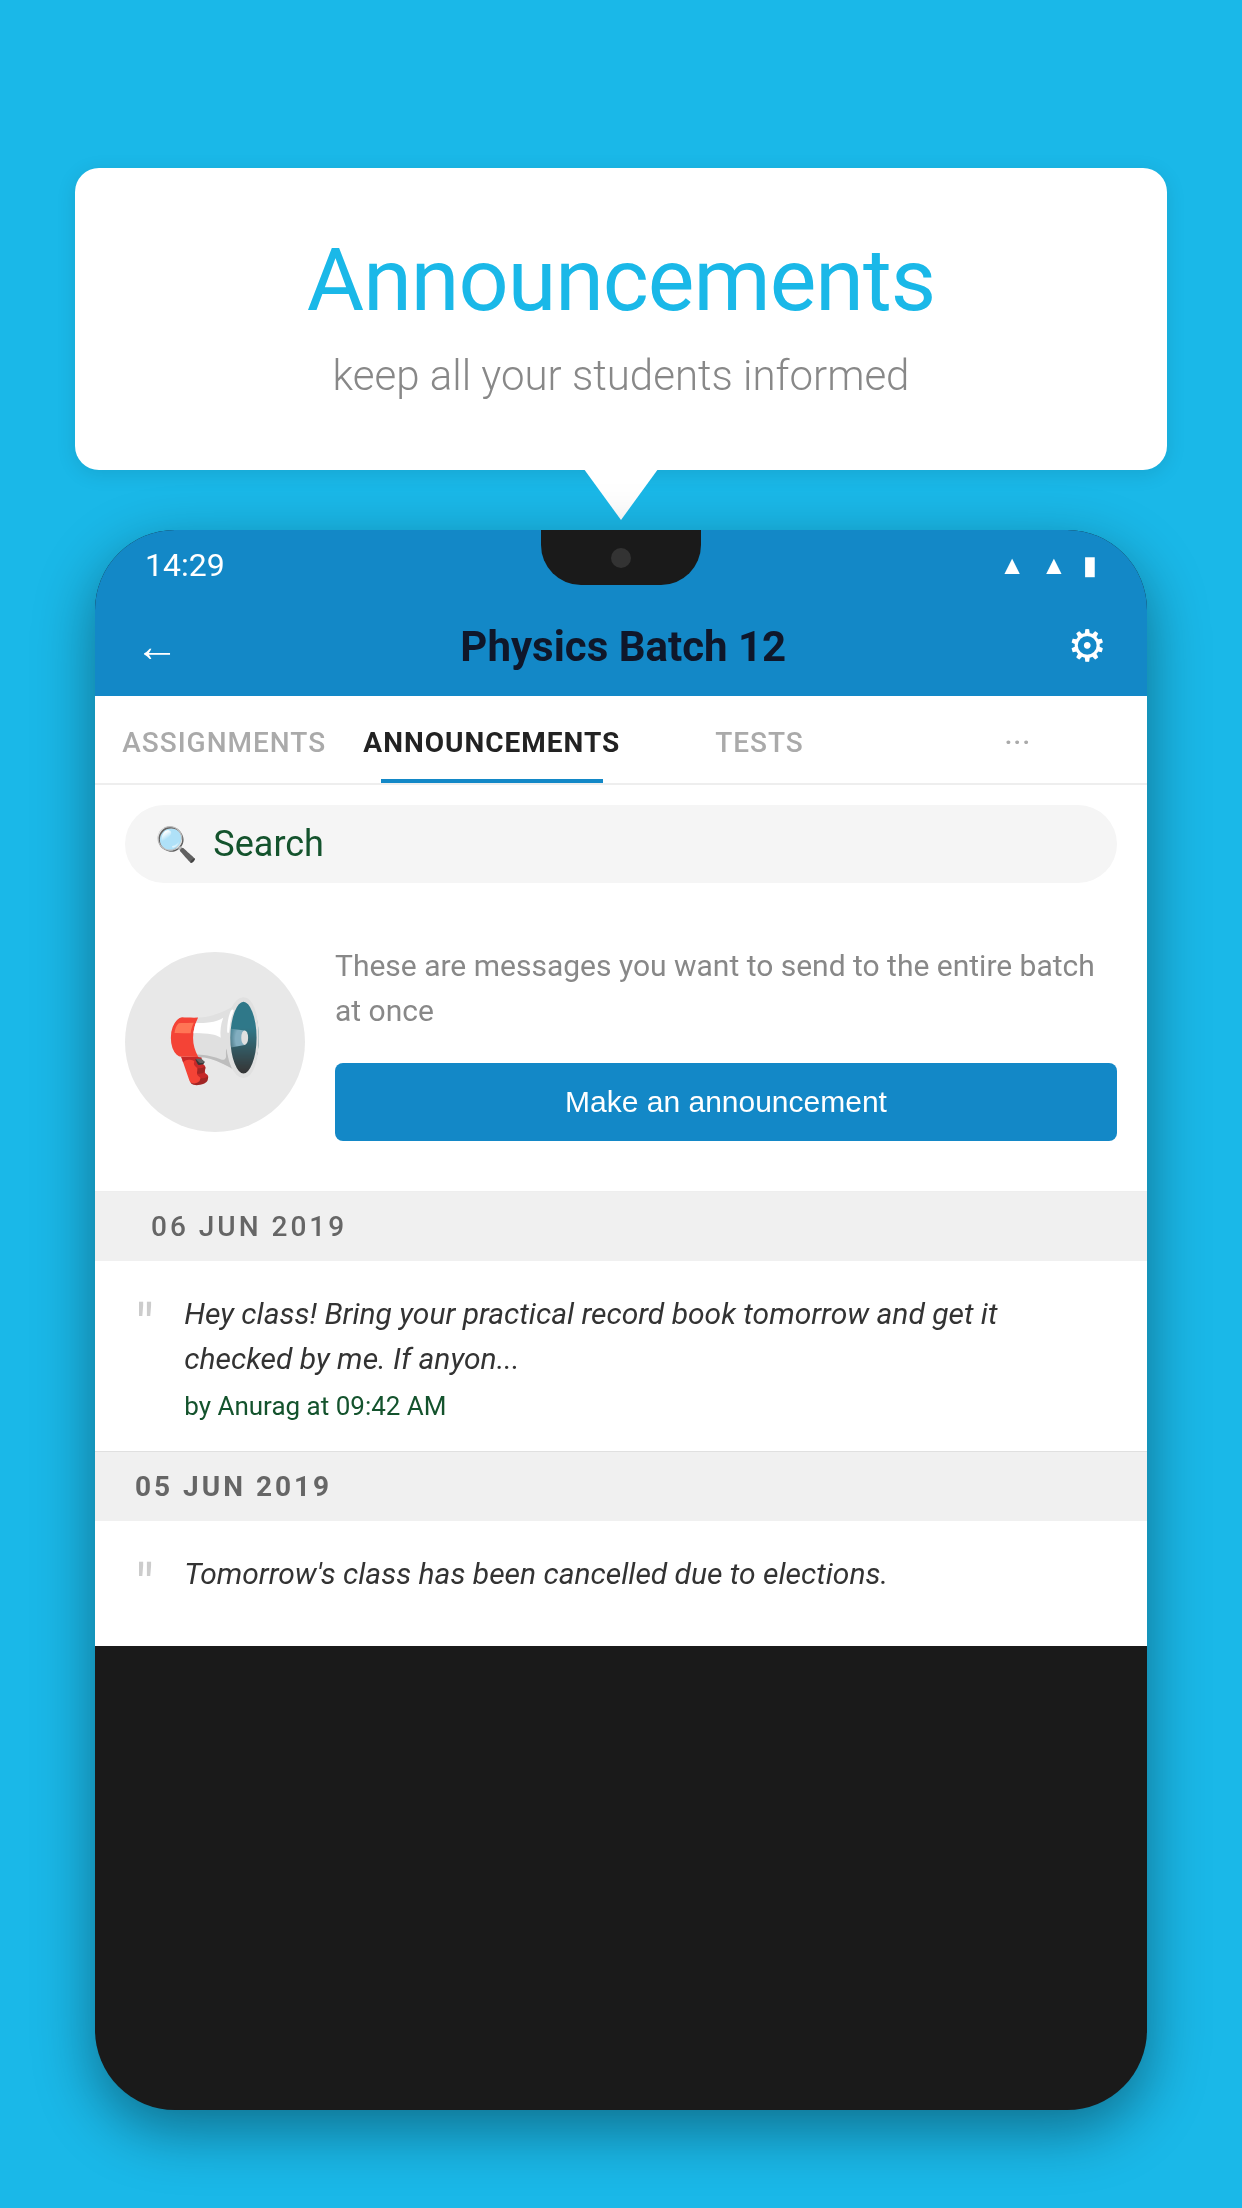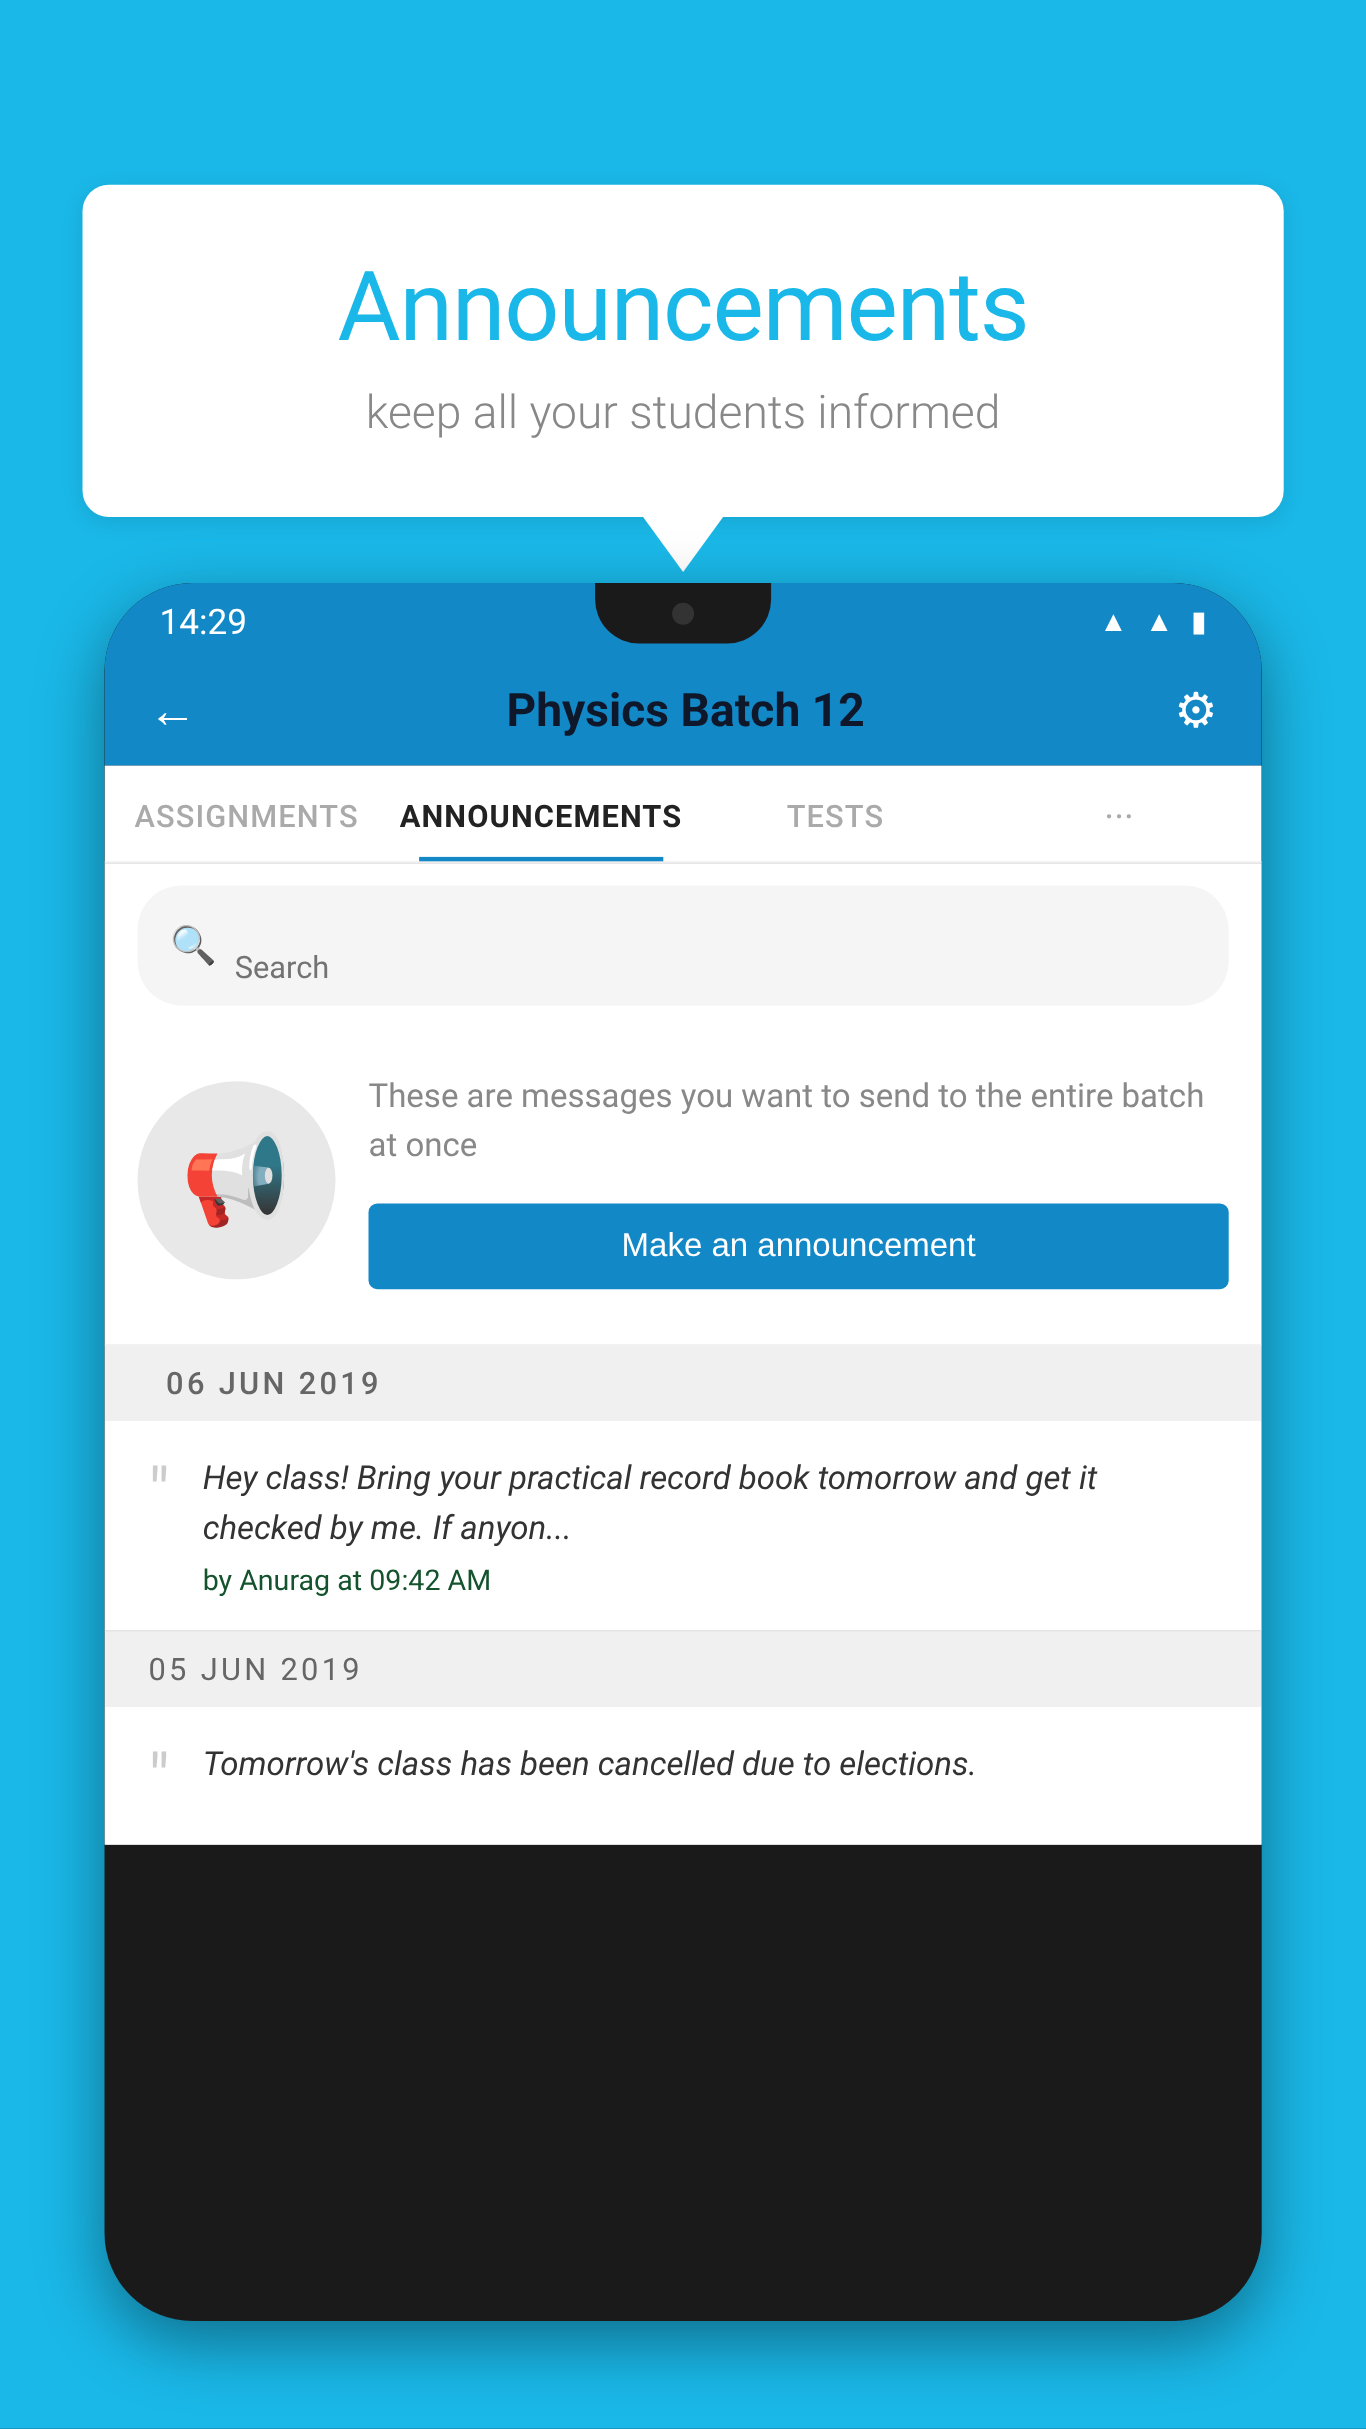--- a/index.html
+++ b/index.html
@@ -222,23 +222,22 @@
       padding: 18px 30px;
       gap: 16px;
     }
 
     .search-icon-inner {
       color: #888;
       font-size: 34px;
     }
 
     .search-placeholder-text {
-      color: #737373;
-      font-size: 28px;
-      margin-top: 40px;
+      color: #14532d;
+      font-size: 36px;
     }
 
     
     .announcement-empty {
       background: white;
       padding: 40px 30px 50px;
       display: flex;
       align-items: center;
       gap: 30px;
       border-bottom: 1px solid #eee;
@@ -327,21 +326,21 @@
       color: #14532d;
     }
 
     
     .date-separator-2 {
       background: #f0f0f0;
       padding: 18px 40px;
       font-size: 28px;
       color: #666;
       letter-spacing: 3px;
-      font-weight: 400;
+      font-weight: 700;
       border-top: 1px solid #e0e0e0;
     }
 
     
     .announcement-item-2 {
       background: white;
       padding: 30px 40px;
       display: flex;
       gap: 30px;
       align-items: flex-start;

